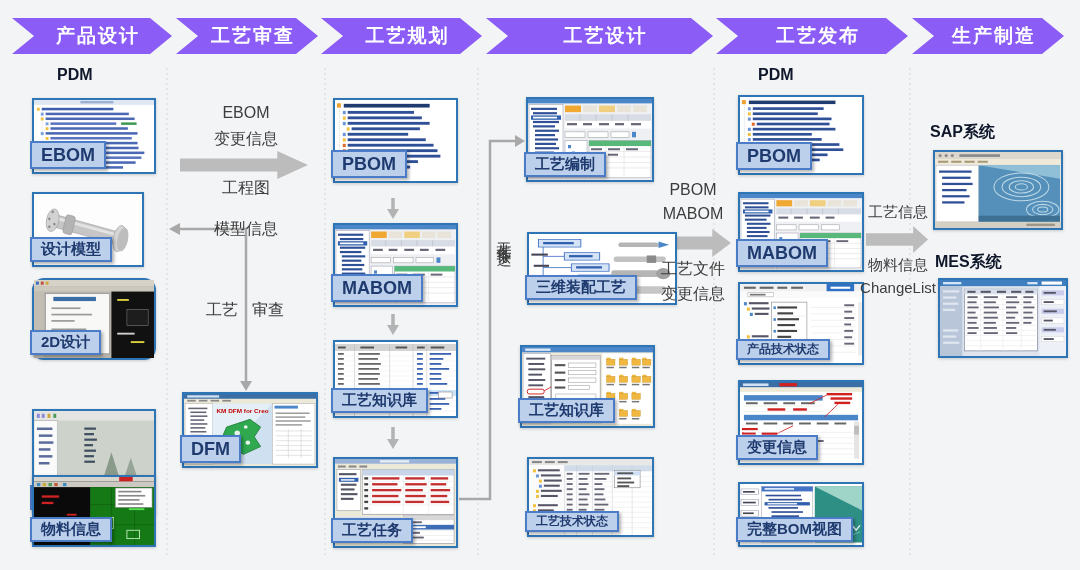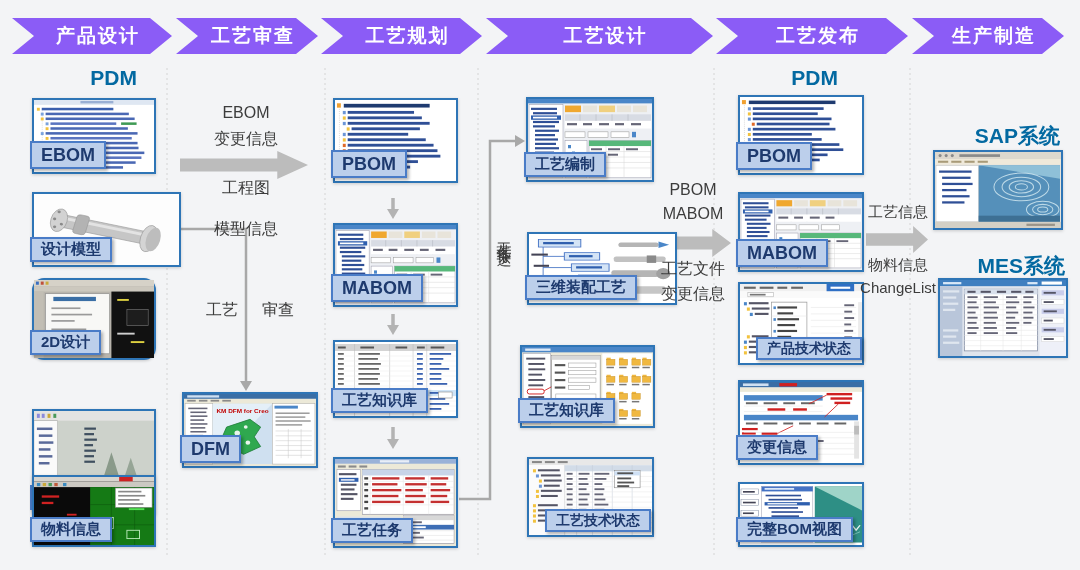--- a/index.html
+++ b/index.html
@@ -7,39 +7,39 @@
   .canvas{position:relative;width:1080px;height:570px;background:#f3f4f6;overflow:hidden;}
 
   
   .chev{position:absolute;top:18px;height:36px;background:#8b5cf6;
         clip-path:polygon(0 0,calc(100% - 22px) 0,100% 50%,calc(100% - 22px) 100%,0 100%,22px 50%);
         color:#fff;font-weight:bold;font-size:19px;letter-spacing:2px;
         display:flex;align-items:center;justify-content:center;padding-left:12px;box-sizing:border-box;}
 
   .layer{position:absolute;left:0;top:0;width:1080px;height:570px;pointer-events:none;}
 
-  .heading{position:absolute;font-weight:bold;font-size:21px;color:#0369a1;text-align:right;z-index:3;}
+  .heading{position:absolute;font-weight:bold;font-size:16px;color:#0f172a;text-align:left;z-index:3;}
 
   .ctext{position:absolute;font-size:16px;color:#3c3c3c;text-align:center;white-space:nowrap;z-index:3;}
   .ctext.sm{font-size:15px;}
 
   .vtext{position:absolute;writing-mode:vertical-rl;text-orientation:upright;font-size:15px;
          color:#3c3c3c;letter-spacing:2px;z-index:3;}
 
   .blockarrow{position:absolute;background:#bcbcbc;z-index:1;
         clip-path:polygon(0 27%,76% 27%,76% 0,100% 50%,76% 100%,76% 73%,0 73%);}
 
   .thumb{position:absolute;background:#fff;border:2px solid #2e75b6;box-sizing:border-box;z-index:2;
          box-shadow:0 1px 3px rgba(0,0,0,.18);}
   .thumb svg{display:block;width:100%;height:100%;}
   .plate{position:absolute;left:-4px;bottom:3px;background:#bccfeb;border:2px solid #4a7cc7;color:#1e3a6e;
          font-weight:bold;font-size:15px;line-height:1.25;padding:1px 9px;white-space:nowrap;
          box-shadow:2px 2px 3px rgba(0,0,0,.3);}
   .plate.lg{font-size:18px;}
-  .plate.sm{font-size:14px;margin-left:20px;}
+  .plate.sm{font-size:12px;}
 </style>
 </head>
 <body>
 
 <div class="canvas">
 
   <svg class="layer" viewBox="0 0 1080 570">
     <g stroke="#d4d4d4" stroke-width="1" stroke-dasharray="2 3">
       <line x1="167" y1="68" x2="167" y2="556"></line>
       <line x1="325" y1="68" x2="325" y2="556"></line>
@@ -80,21 +80,21 @@
   <div class="heading" style="left:758px;top:66px;width:80px;">PDM</div>
   <div class="heading" style="left:930px;top:122px;width:130px;">SAP系统</div>
   <div class="heading" style="left:935px;top:252px;width:130px;">MES系统</div>
 
   <div class="ctext" style="left:186px;top:104px;width:120px;">EBOM</div>
   <div class="ctext" style="left:186px;top:129px;width:120px;">变更信息</div>
   <div class="blockarrow" style="left:180px;top:151px;width:128px;height:28px;"></div>
   <div class="ctext" style="left:186px;top:178px;width:120px;">工程图</div>
   <div class="ctext" style="left:186px;top:203px;width:120px;margin-top:16px;">模型信息</div>
   <div class="ctext" style="left:196px;top:300px;width:42px;text-align:right;">工艺</div>
-  <div class="ctext" style="left:252px;top:300px;width:42px;text-align:right;">审查</div>
+  <div class="ctext" style="left:252px;top:300px;width:42px;text-align:left;">审查</div>
 
   <div class="vtext" style="left:494px;top:230px;height:118px;">工艺任务下达</div>
 
   <div class="ctext" style="left:647px;top:181px;width:92px;">PBOM</div>
   <div class="ctext" style="left:647px;top:205px;width:92px;">MABOM</div>
   <div class="blockarrow" style="left:653px;top:229px;width:78px;height:28px;"></div>
   <div class="ctext" style="left:647px;top:259px;width:92px;">工艺文件</div>
   <div class="ctext" style="left:647px;top:284px;width:92px;">变更信息</div>
 
   <div class="ctext sm" style="left:860px;top:203px;width:76px;">工艺信息</div>
@@ -130,21 +130,21 @@
           <rect x="22" y="48" width="86" height="2.6" fill="#4a68b4"></rect>
         <rect x="22" y="53" width="92" height="2.6" fill="#4a68b4"></rect>
         <rect x="27" y="58" width="84" height="2.6" fill="#5a74c0"></rect>
         <rect x="27" y="63" width="78" height="2.6" fill="#4a68b4"></rect>
         <rect x="32" y="68" width="60" height="2.6" fill="#4a68b4"></rect>
       </g>
     </svg>
     <div class="plate lg">EBOM</div>
   </div>
 
-  <div class="thumb" style="left:32px;top:192px;width:149px;height:75px;">
+  <div class="thumb" style="left:32px;top:192px;width:112px;height:75px;">
     <svg viewBox="0 0 124 74" preserveAspectRatio="none">
       <rect width="124" height="74" fill="#fdfdfd"></rect>
       <g transform="rotate(14 62 38)">
         <rect x="20" y="31" width="78" height="13" rx="5" fill="#c6c6c6" stroke="#9f9f9f" stroke-width=".6"></rect>
         <rect x="20" y="33" width="78" height="3" fill="#e3e3e3"></rect>
         <rect x="34" y="27.5" width="11" height="20" rx="3" fill="#b3b3b3" stroke="#949494" stroke-width=".5"></rect>
         <ellipse cx="99" cy="37.5" rx="7" ry="14" fill="#d4d4d4" stroke="#9a9a9a" stroke-width=".6"></ellipse>
         <ellipse cx="103" cy="37.5" rx="6" ry="12.5" fill="#bdbdbd"></ellipse>
         <ellipse cx="20" cy="37.5" rx="7" ry="12" fill="#d2d2d2" stroke="#9a9a9a" stroke-width=".6"></ellipse>
         <circle cx="18" cy="29" r="1.4" fill="#8a8a8a"></circle>

